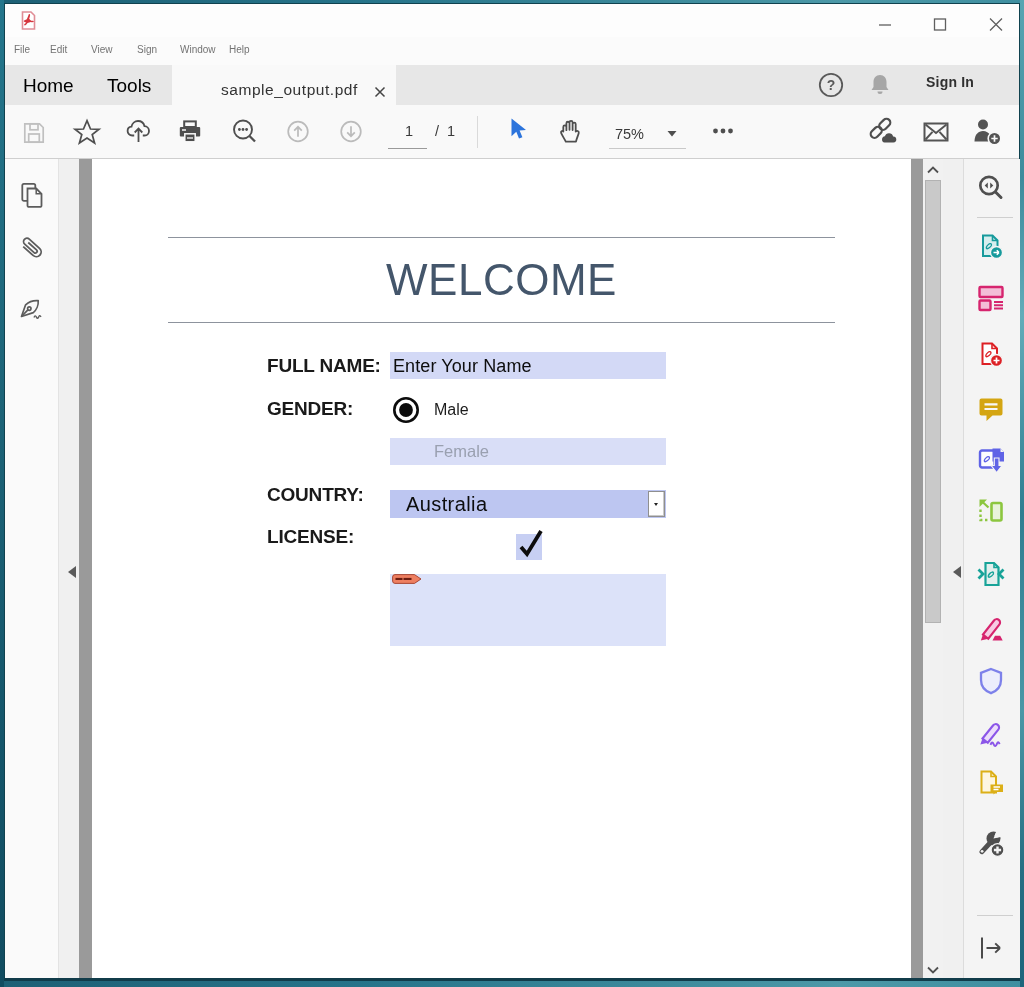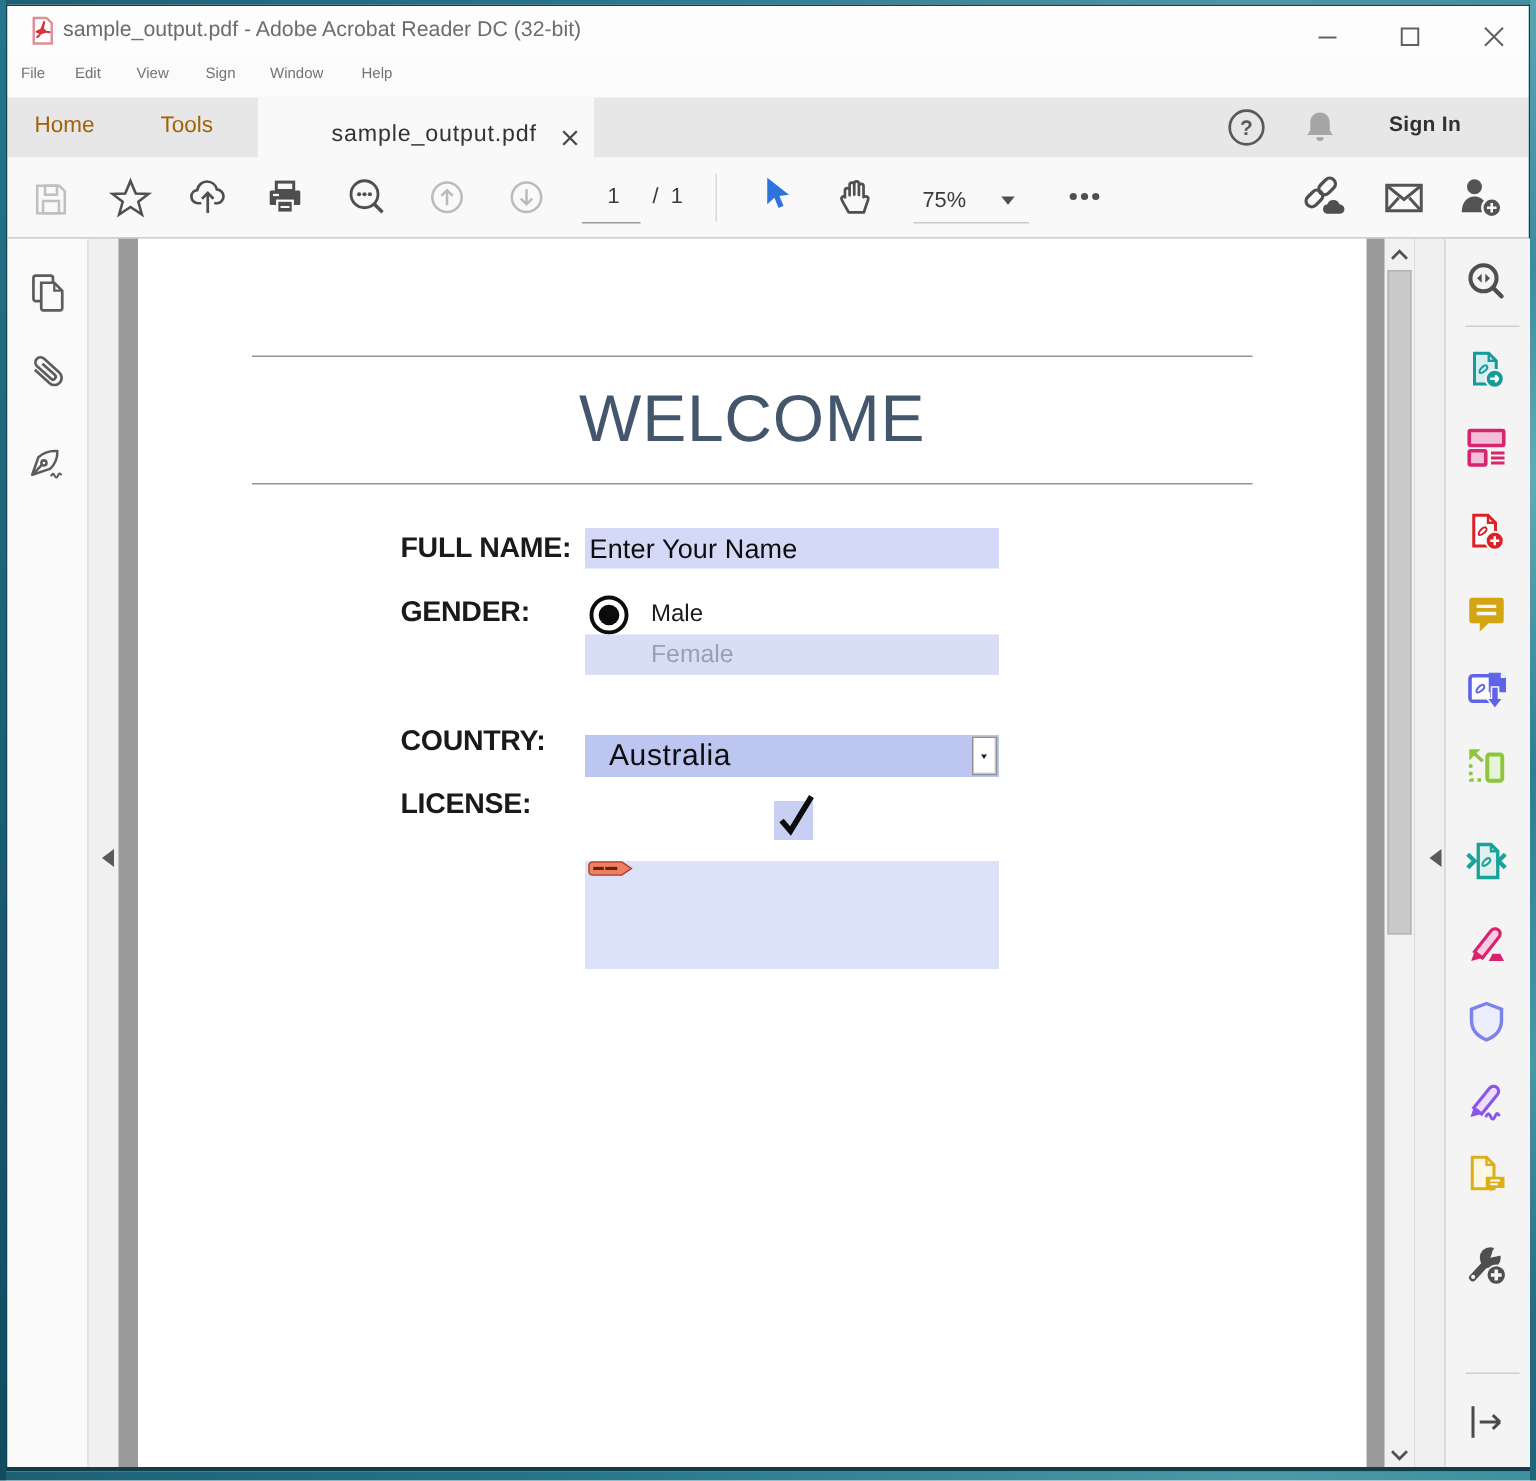--- a/index.html
+++ b/index.html
@@ -11,21 +11,21 @@
   #win { position:absolute; left:4px; top:3px; width:1016px; height:978px;
          background:#fff; border:1px solid #10424f; border-bottom:3px solid #113c4a; }
   
   #titlebar { position:absolute; left:0; top:0; width:100%; height:33px; background:#fdfdfd; }
   #titletext { position:absolute; left:37px; top:8px; font-size:14.2px; color:#6c6c6c; }
   
   #menubar { position:absolute; left:0; top:33px; width:100%; height:28px; background:#fbfbfb; }
   #menubar span { position:absolute; top:7px; font-size:10px; color:#737373; }
   
   #tabbar { position:absolute; left:0; top:61px; width:100%; height:40px; background:#e7e7e7; }
-  .tabtxt { position:absolute; top:10px; font-size:15px; color:#a16207; }
+  .tabtxt { position:absolute; top:10px; font-size:19px; color:#000000; }
   #activetab { position:absolute; left:167px; top:0px; width:224px; height:40px; background:#f9f9f9; }
   #activetab .lbl { position:absolute; left:49px; top:16px; font-size:15.5px; letter-spacing:0.55px; color:#333; }
   #signin { position:absolute; left:921px; top:9px; font-size:14px; font-weight:bold;
             letter-spacing:0.2px; color:#303030; }
   
   #toolbar { position:absolute; left:0; top:101px; width:100%; height:54px; background:#f9f9f9;
              border-bottom:1px solid #cfcfcf; }
   
   #main { position:absolute; left:0; top:155px; width:100%; height:819px; background:#9a9a9a; }
   #lsidebar { position:absolute; left:0; top:0; width:54px; height:100%; background:#fafafa;
@@ -47,34 +47,33 @@
               border-bottom:6px solid transparent; border-right:8px solid #5a5a5a; }
 </style>
 </head>
 <body>
 <div id="win">
   <div id="titlebar">
     <svg width="15" height="19" viewBox="0 0 15 19" style="left:16px; top:7px">
       <path d="M1.5 1 H10 L13.5 4.5 V18 H1.5 Z" fill="#fff" stroke="#e08d96" stroke-width="1.6"></path>
       <path d="M4 11.5 C3.4 10.6 5.8 9.8 7 9.3 C8 7.5 8.6 5.6 8.8 4.6 C9 3.8 10.4 3.8 10.3 4.9 C10.2 6 9.7 7.8 9.4 8.7 C10 9.7 10.8 10.3 11.5 10.7 C12.8 10.5 14 10.7 14 11.5 C14 12.3 12.4 12.3 11 11.9 C9.9 12.1 8.7 12.5 7.7 12.9 C6.5 14.8 5.1 16 4.4 15.1 C3.9 14.4 5.6 13.2 6.5 12.7 Z" fill="#d6373f" stroke="none" transform="translate(-1.2,-1)"></path>
     </svg>
-    <div id="titletext">sample_output.pdf - Adobe Acrobat Reader DC (32-bit)</div>
     <svg width="140" height="33" viewBox="0 0 140 33" style="left:865px; top:0">
       <line x1="9" y1="21" x2="21" y2="21" stroke="#5f5f5f" stroke-width="1.3"></line>
       <rect x="64.5" y="15" width="11" height="11" fill="none" stroke="#5f5f5f" stroke-width="1.3"></rect>
       <path d="M120 14.5 L132 26.5 M132 14.5 L120 26.5" stroke="#5f5f5f" stroke-width="1.3"></path>
     </svg>
   </div>
   <div id="menubar">
     <span style="left:9px">File</span>
       <span style="left:45px">Edit</span>
     <span style="left:86px">View</span>
       <span style="left:132px">Sign</span>
     <span style="left:175px">Window</span>
-      <span style="left:236px">Help</span>
+      <span style="left:224px">Help</span>
   </div>
   <div id="tabbar">
     <span class="tabtxt" style="left:18px">Home</span>
     <span class="tabtxt" style="left:102px">Tools</span>
     <div id="activetab">
       <span class="lbl">sample_output.pdf</span>
       <svg width="12" height="12" viewBox="0 0 12 12" style="left:202px; top:21px">
         <path d="M1.5 1.5 L10.5 10.5 M10.5 1.5 L1.5 10.5" stroke="#454545" stroke-width="1.5"></path>
       </svg>
     </div>
@@ -187,21 +186,21 @@
       <div id="welcome">WELCOME</div>
       <div class="rule" style="top:163px"></div>
       <div class="flabel" style="top:196px">FULL NAME:</div>
       <div class="ffield" style="top:193px; background:#d3d9f6; font-size:18px; letter-spacing:0.1px; line-height:28.5px; color:#0d0d0d; padding-left:3px">Enter Your Name</div>
       <div class="flabel" style="top:239px">GENDER:</div>
       <svg width="30" height="30" viewBox="0 0 30 30" style="left:299px; top:236px">
         <circle cx="15" cy="15" r="11.7" fill="#fff" stroke="#0c0c0c" stroke-width="2.6"></circle>
         <circle cx="15" cy="15" r="6.9" fill="#0c0c0c"></circle>
       </svg>
       <div class="abs" style="left:342px; top:243px; font-size:16px; line-height:16px; color:#1c1c1c">Male</div>
-      <div class="ffield" style="top:264px; background:#d9def7; font-size:16.5px; line-height:27px; color:#9aa0b0; padding-left:44px">Female</div>
+      <div class="ffield" style="top:279px; background:#d9def7; font-size:16.5px; line-height:27px; color:#9aa0b0; padding-left:44px">Female</div>
       <div class="flabel" style="top:325px">COUNTRY:</div>
       <div class="ffield" style="top:331px; height:28px; background:#bdc6f1; font-size:20px; letter-spacing:0.4px; line-height:28px; color:#0d0d0d; padding-left:16px">Australia
         <div class="abs" style="left:258px; top:1px; width:17px; height:26px; background:#fff; border:1px solid #8f8f8f; box-shadow:inset -1px -1px 0 #c9c9c9">
           <div class="abs" style="left:5px; top:11px; width:0; height:0; border-left:2.8px solid transparent; border-right:2.8px solid transparent; border-top:3.8px solid #222"></div>
         </div>
       </div>
       <div class="flabel" style="top:367px">LICENSE:</div>
       <div class="abs" style="left:424px; top:375px; width:26px; height:26px; background:#c7cff3">
         <svg width="32" height="36" viewBox="0 0 32 36" style="left:-2px; top:-10px">
           <path d="M7 23 L13 30 L27 7" fill="none" stroke="#0c0c0c" stroke-width="3.8"></path>

